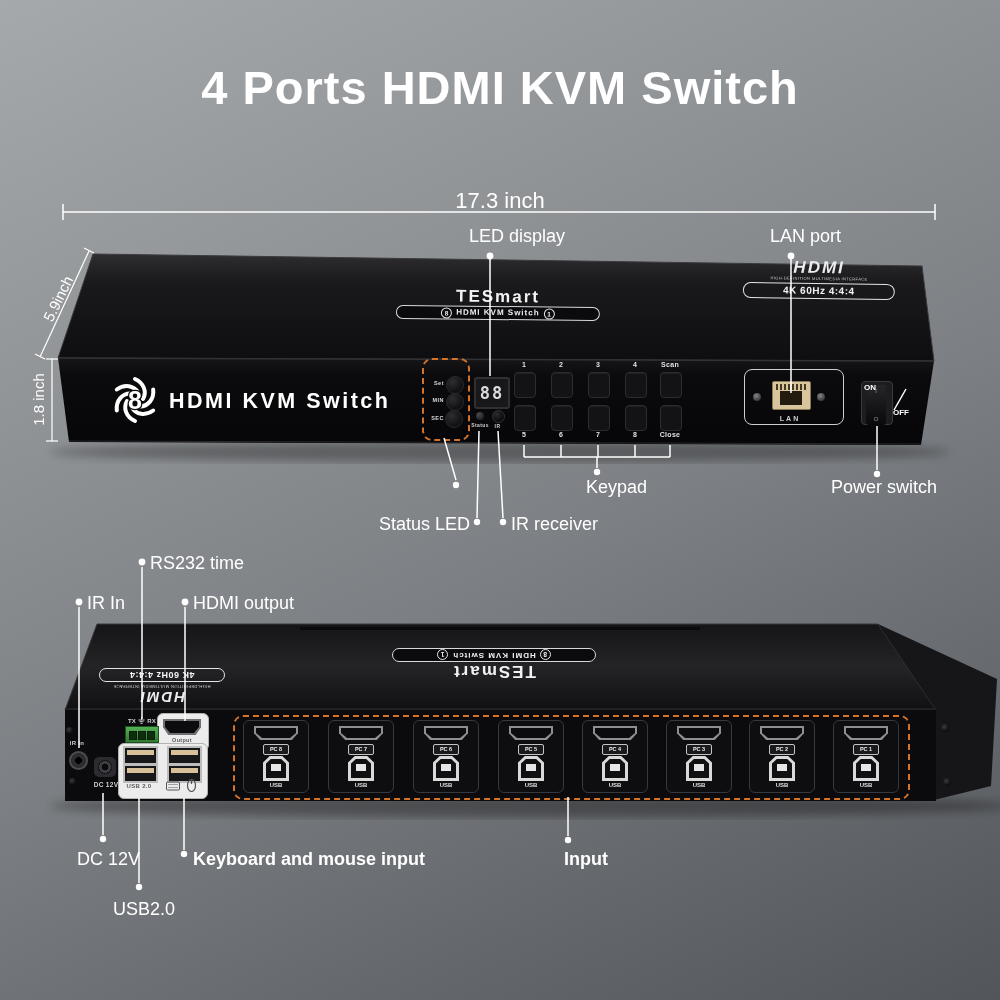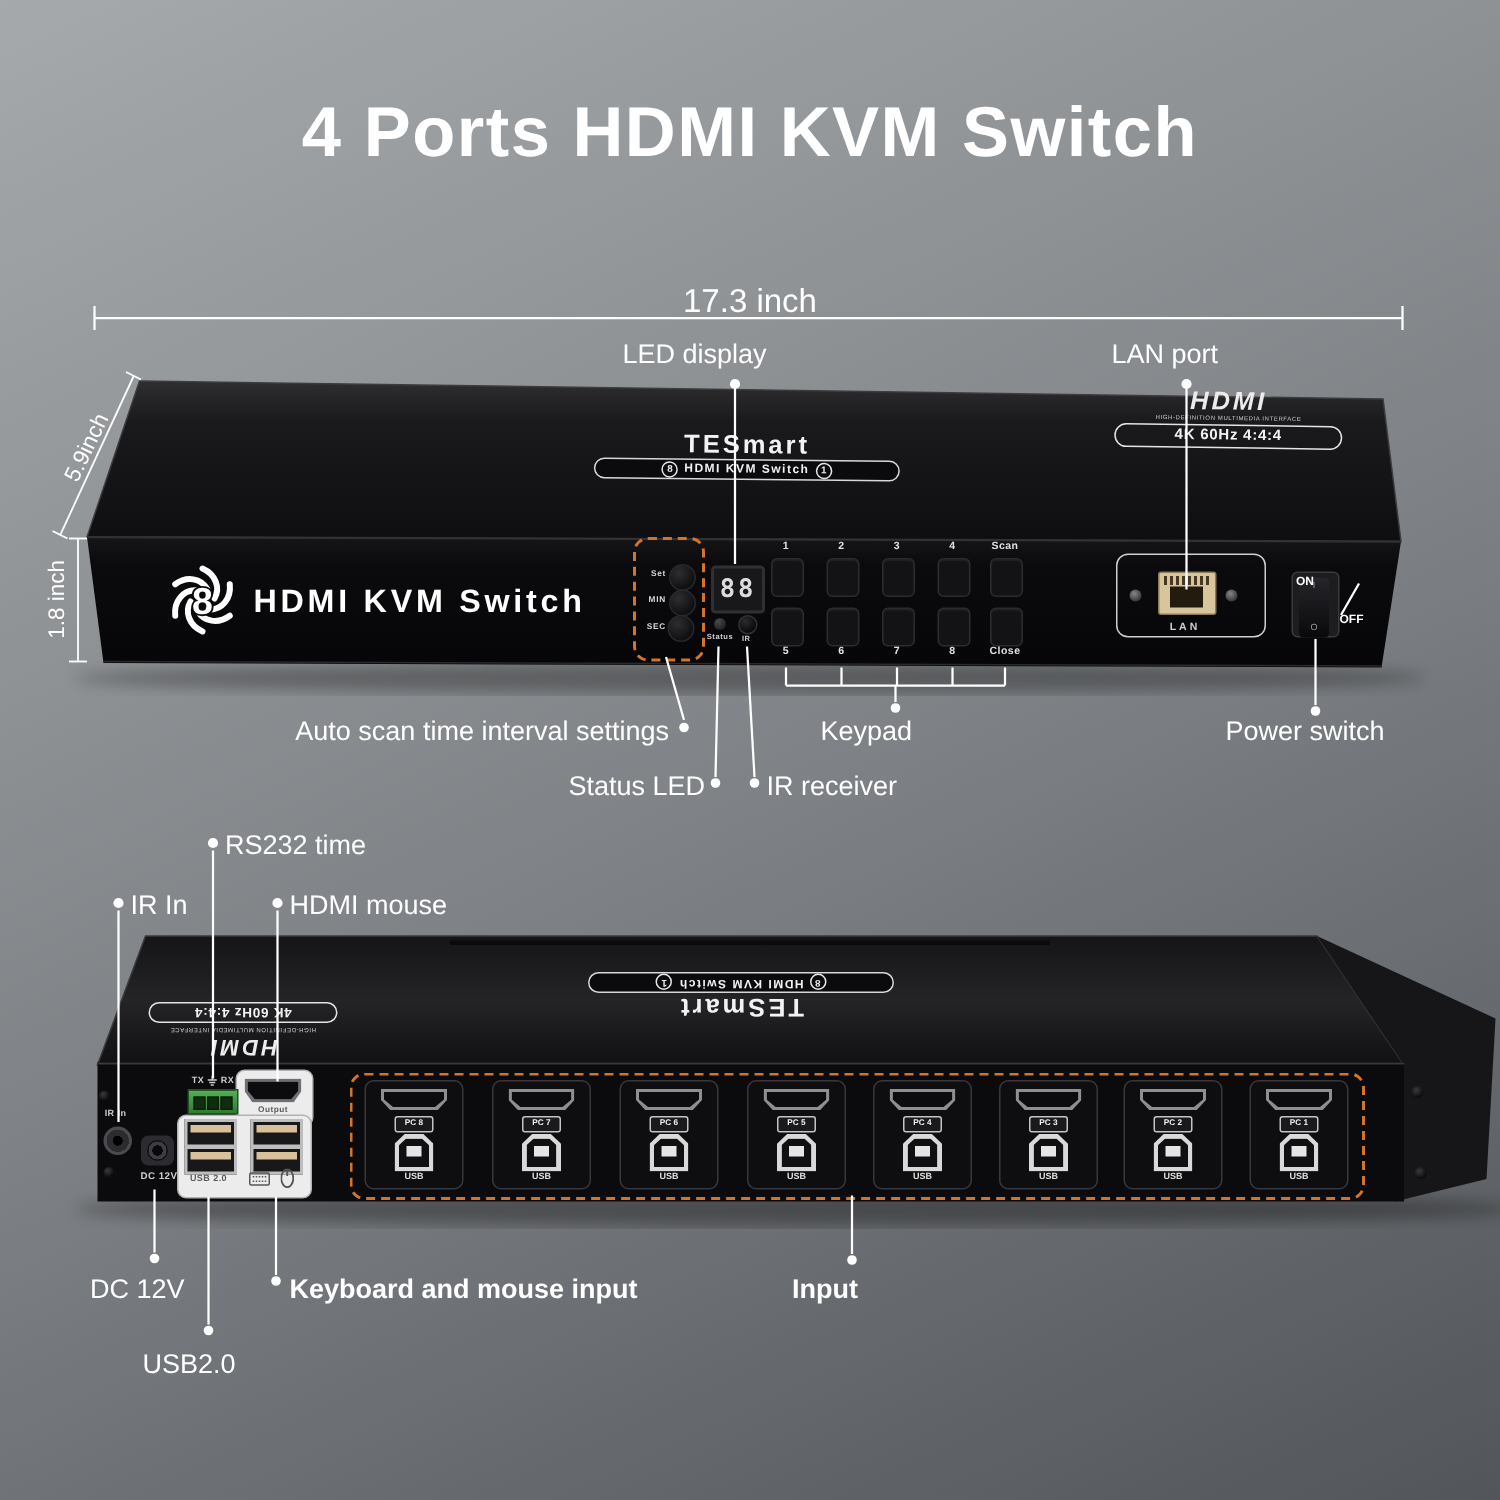--- a/index.html
+++ b/index.html
@@ -4,21 +4,21 @@
 <style>
   html,body{margin:0;padding:0;}
   .stage{position:relative;width:1000px;height:1000px;overflow:hidden;
          background:linear-gradient(155deg,#a6a9ac 0%,#909396 30%,#7c7f83 55%,#64676b 80%,#525559 100%);
          font-family:"Liberation Sans",sans-serif;}
   svg.layer{position:absolute;left:0;top:0;}
   #devices{z-index:1;}
   #lines{z-index:8;}
   .comp{position:absolute;z-index:4;}
   .lbl{position:absolute;color:#fff;font-size:18px;line-height:1.15;z-index:9;white-space:nowrap;}
-  .lbl.c{text-align:left;}
+  .lbl.c{text-align:right;}
   .lbl.r{text-align:right;}
   .dim{position:absolute;color:#fff;font-size:22px;z-index:9;white-space:nowrap;text-align:center;}
   .title{position:absolute;left:0;top:60px;width:1000px;text-align:center;color:#fff;
          font-size:47px;font-weight:700;letter-spacing:1px;z-index:9;}
   
   .brand{position:absolute;z-index:4;text-align:center;}
   .brand .word{color:#f2f2f2;font-weight:700;font-size:17px;letter-spacing:2px;line-height:17px;}
   .brand .pill{margin-top:1px;height:12px;border:1px solid #d8d8d8;border-radius:7px;background:#0b0b0d;
                display:flex;align-items:center;justify-content:center;gap:4px;}
   .brand .pill .txt{color:#f0f0f0;font-size:8px;font-weight:700;letter-spacing:1px;line-height:8px;}
@@ -417,26 +417,25 @@
         <circle cx="185" cy="602" r="3.4"></circle>
       <circle cx="103" cy="839" r="3.2"></circle>
         <circle cx="139" cy="887" r="3.2"></circle>
         <circle cx="184" cy="854" r="3.2"></circle>
       <circle cx="568" cy="840" r="3.2"></circle>
     </g>
   </svg>
 
   <div class="lbl c" style="left:415px;top:226px;width:150px;">LED display</div>
   <div class="lbl c" style="left:741px;top:226px;width:100px;">LAN port</div>
-  <div class="lbl r" style="left:140px;top:477px;width:306px;">Auto scan time interval settings</div>
   <div class="lbl c" style="left:547px;top:477px;width:100px;">Keypad</div>
   <div class="lbl c" style="left:817px;top:477px;width:120px;">Power switch</div>
   <div class="lbl r" style="left:340px;top:514px;width:130px;">Status LED</div>
   <div class="lbl" style="left:511px;top:514px;">IR receiver</div>
   <div class="lbl" style="left:150px;top:553px;">RS232 time</div>
   <div class="lbl" style="left:87px;top:593px;">IR In</div>
-  <div class="lbl" style="left:193px;top:593px;">HDMI mouse</div>
+  <div class="lbl" style="left:193px;top:593px;">HDMI output</div>
   <div class="lbl c" style="left:60px;top:849px;width:80px;">DC 12V</div>
   <div class="lbl c" style="left:95px;top:899px;width:80px;">USB2.0</div>
   <div class="lbl" style="left:193px;top:849px;font-weight:bold;">Keyboard and mouse input</div>
   <div class="lbl c" style="left:528px;top:849px;width:80px;font-weight:bold;">Input</div>
 
 </div>
 
 </body></html>

